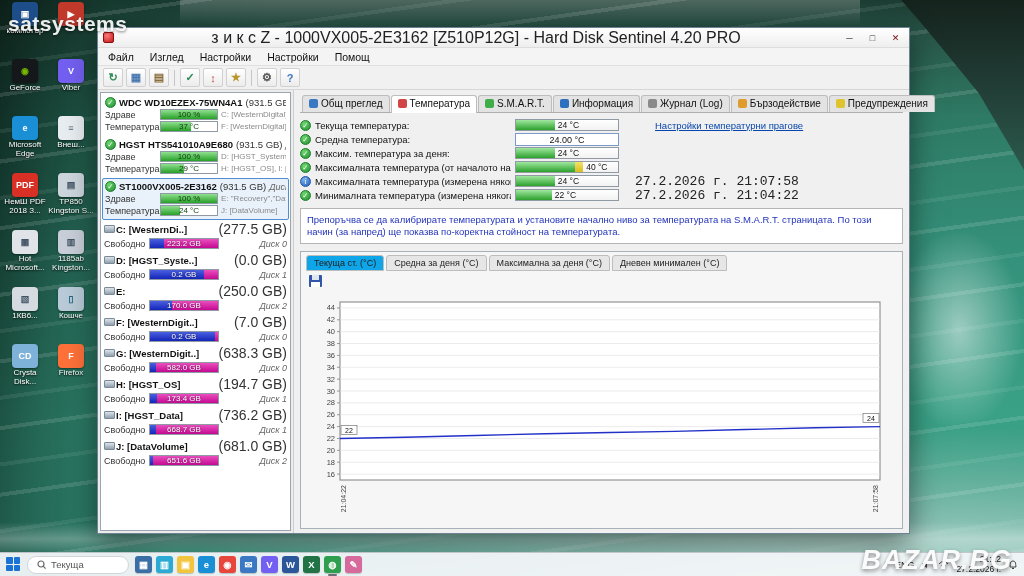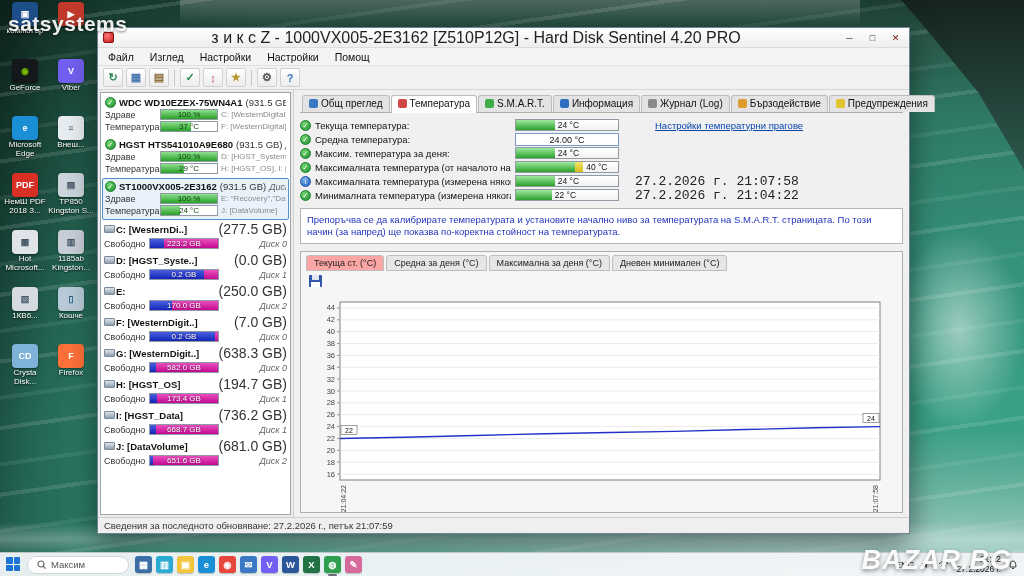--- a/index.html
+++ b/index.html
@@ -127,21 +127,21 @@
   .notebox { border:1px solid #b5b5b5; background:#fff; margin-top:6px; padding:3px 6px 4px;
     font-size:9.5px; flex:none; }
   .notebox .t1 { color:#111; }
   .notebox .t2 { color:#2233bb; margin-top:2px; line-height:1.3; }
 
   .chart-panel { margin-top:7px; flex:1; border:1px solid #a8b0b8; background:#f6f6f6;
     padding:3px 5px; display:flex; flex-direction:column; min-height:0; }
   .chart-tabs { display:flex; gap:2px; flex:none; }
   .ctab { font-size:9px; padding:2px 7px; border:1px solid #bdbdbd; background:#e6e6e6;
     border-radius:3px 3px 0 0; color:#222; white-space:nowrap; }
-  .ctab.active { background:#fca5a5; }
+  .ctab.active { background:#0ea5e9; }
   .save-row { flex:none; padding:3px 0 0 2px; }
   .plot { flex:1; display:flex; justify-content:center; align-items:flex-start; padding-top:2px; min-height:0; }
 
   .statusbar { height:16px; border-top:1px solid #cfcfcf; background:#efefef; font-size:9.5px; color:#333;
     display:flex; align-items:center; padding:0 6px; flex:none; }
 
   
   .taskbar { position:absolute; left:0; right:0; bottom:0; height:24px; z-index:100;
     background:rgba(242,245,248,.95); border-top:1px solid rgba(110,120,130,.35);
     display:flex; align-items:center; gap:6px; padding:0 6px; }
@@ -622,36 +622,35 @@
               <rect x="557" y="121.6" width="16" height="9" fill="#ffffff" stroke="#777777" stroke-width="0.7"></rect>
               <text x="565" y="129.1" text-anchor="middle" font-size="7" fill="#111" font-family="Liberation Sans, sans-serif">24</text>
               <text x="40" y="193" font-size="7" fill="#444" text-anchor="end" transform="rotate(-90 40 193)" font-family="Liberation Sans, sans-serif">21:04:22</text>
               <text x="572" y="193" font-size="7" fill="#444" text-anchor="end" transform="rotate(-90 572 193)" font-family="Liberation Sans, sans-serif">21:07:58</text>
             </svg>
           </div>
       </div>
     </div>
   </div>
 
-  <div class="statusbar">Сведения за последното обновяване: 27.2.2026 г., петък 21:07:59</div>
 </div>
 
 <div class="taskbar">
   <span class="start">
       <i></i>
       <i></i>
       <i></i>
       <i></i>
     </span>
   <span class="search">
     <svg width="9" height="9">
       <circle cx="4" cy="4" r="3" fill="none" stroke="#666" stroke-width="1.2"></circle>
       <line x1="6.2" y1="6.2" x2="8.6" y2="8.6" stroke="#666" stroke-width="1.2"></line>
     </svg>
-    <span>Максим</span>
+    <span>Текуща</span>
   </span>
   <span class="tapps" id="taskbar-apps">
       <span class="tapp" style="background:#3b6ea5">▦</span>
       <span class="tapp" style="background:#2babd3">▥</span>
       <span class="tapp" style="background:#f3c43d">▣</span>
       <span class="tapp" style="background:#1b8fd6">e</span>
       <span class="tapp" style="background:#e8453c">◉</span>
       <span class="tapp" style="background:#3a78c3">✉</span>
       <span class="tapp" style="background:#7360f2">V</span>
       <span class="tapp" style="background:#2b579a">W</span>

